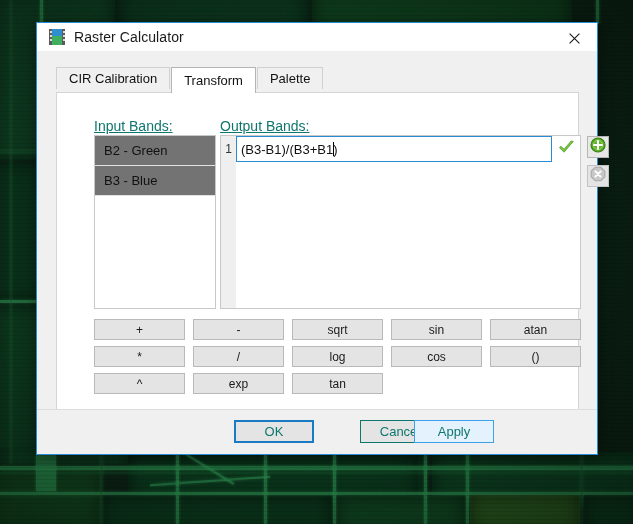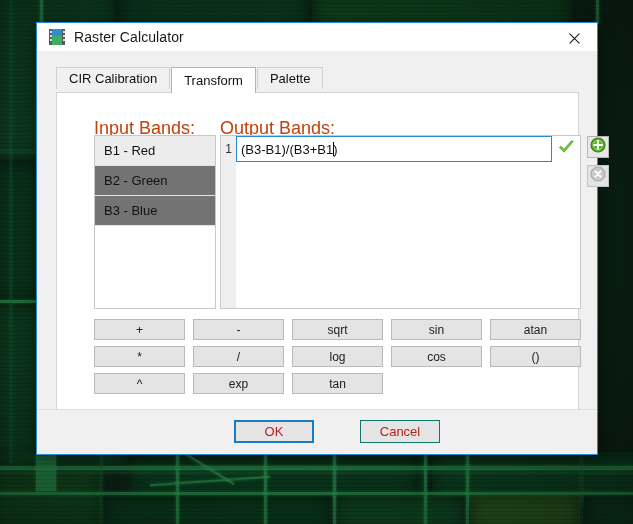--- a/index.html
+++ b/index.html
@@ -141,22 +141,22 @@
     top: 69px;
     width: 523px;
     height: 339px;
     background: #ffffff;
     border: 1px solid #d4d4d4;
     box-sizing: border-box;
   }
 
   .section-label {
     position: absolute;
-    font-size: 18px;
-    color: #c2410c;
+    font-size: 14px;
+    color: #0f766e;
     text-decoration: underline;
   }
 
   
   .bandlist {
     position: absolute;
     left: 57px; top: 112px;
     width: 122px; height: 174px;
     background: #ffffff;
     border: 1px solid #c8c8c8;
@@ -307,21 +307,21 @@
     border-top: 1px solid #dedede;
   }
   .dlgbtn {
     position: absolute;
     top: 10px;
     width: 80px; height: 23px;
     font-size: 13px;
     display: flex; align-items: center; justify-content: center;
     box-sizing: border-box;
     cursor: default;
-    color: #b91c1c;
+    color: #0f766e;
   }
   .dlgbtn.default {
     background: #e4e4e4;
     border: 2px solid #1b7ac4;
   }
   .dlgbtn.normal {
     background: #e4e4e4;
     border: 1px solid #0f766e;
     margin-left: 36px;
   }
@@ -400,21 +400,20 @@
     <div class="tab active">Transform</div>
     <div class="tab">Palette</div>
   </div>
 
   <div class="tabpanel"></div>
 
   <div class="section-label" style="left:57px; top:95px;">Input Bands:</div>
   <div class="section-label" style="left:183px; top:95px;">Output Bands:</div>
 
   <div class="bandlist">
-    <div class="band-item selected">B1 - Red</div>
     <div class="band-item">B2 - Green</div>
     <div class="band-item">B3 - Blue</div>
   </div>
 
   <div class="outpanel">
     <div class="gutter"></div>
     <div class="outrow">
       <div class="rownum">1</div>
       <div class="formula-box">
           <span>(B3-B1)/(B3+B1</span>
@@ -470,15 +469,16 @@
       <svg width="11" height="10" viewBox="0 0 11 10" aria-hidden="true">
         <path d="M0.8 5.0 L3.7 8.2 L10.0 0.9" stroke="#1b1b1b" stroke-width="1.3" fill="none" stroke-linecap="round" stroke-linejoin="round"></path>
       </svg>
     </span>
     <span class="chk-label">Enable transform</span>
   </div>
 
   <div class="footer">
     <div class="dlgbtn default" style="left:197px;">OK</div>
     <div class="dlgbtn normal" style="left:287px;">Cancel</div>
+    <div class="dlgbtn hover" style="left:377px;">Apply</div>
   </div>
 
 </div>
 
 </body></html>

